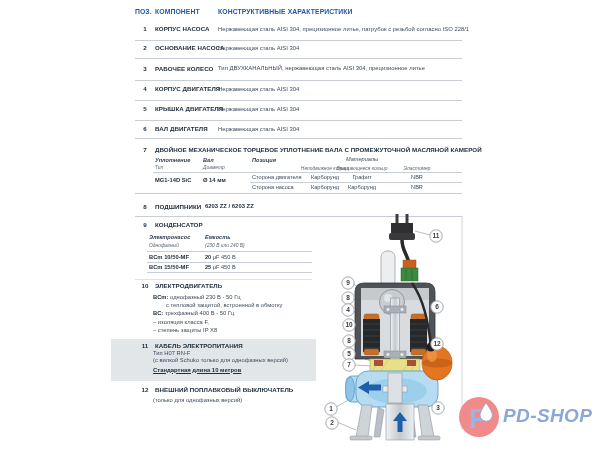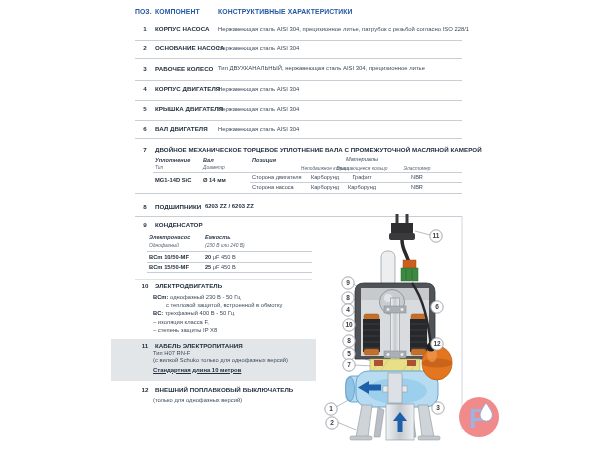--- a/index.html
+++ b/index.html
@@ -350,14 +350,15 @@
           <text x="438" y="410.4">3</text>
         </g>
     </g>
   </svg>
 
   <svg class="abs" style="left:458px;top:396px;" width="42" height="42" viewBox="0 0 42 42">
     <circle cx="21" cy="21" r="20" fill="#f18b8b"></circle>
     <text x="11" y="32" font-size="27" font-weight="bold" fill="#9db4e0">P</text>
     <path d="M28,7 C28,7 22,15 22,19 A6.2,6.2 0 0 0 34.4,19 C34.4,15 28,7 28,7 Z" fill="#ffffff" stroke="#8fa6d6" stroke-width="0.9"></path>
   </svg>
+  <div id="logo-text">PD-SHOP</div>
 
 </div>
 
 </body></html>

